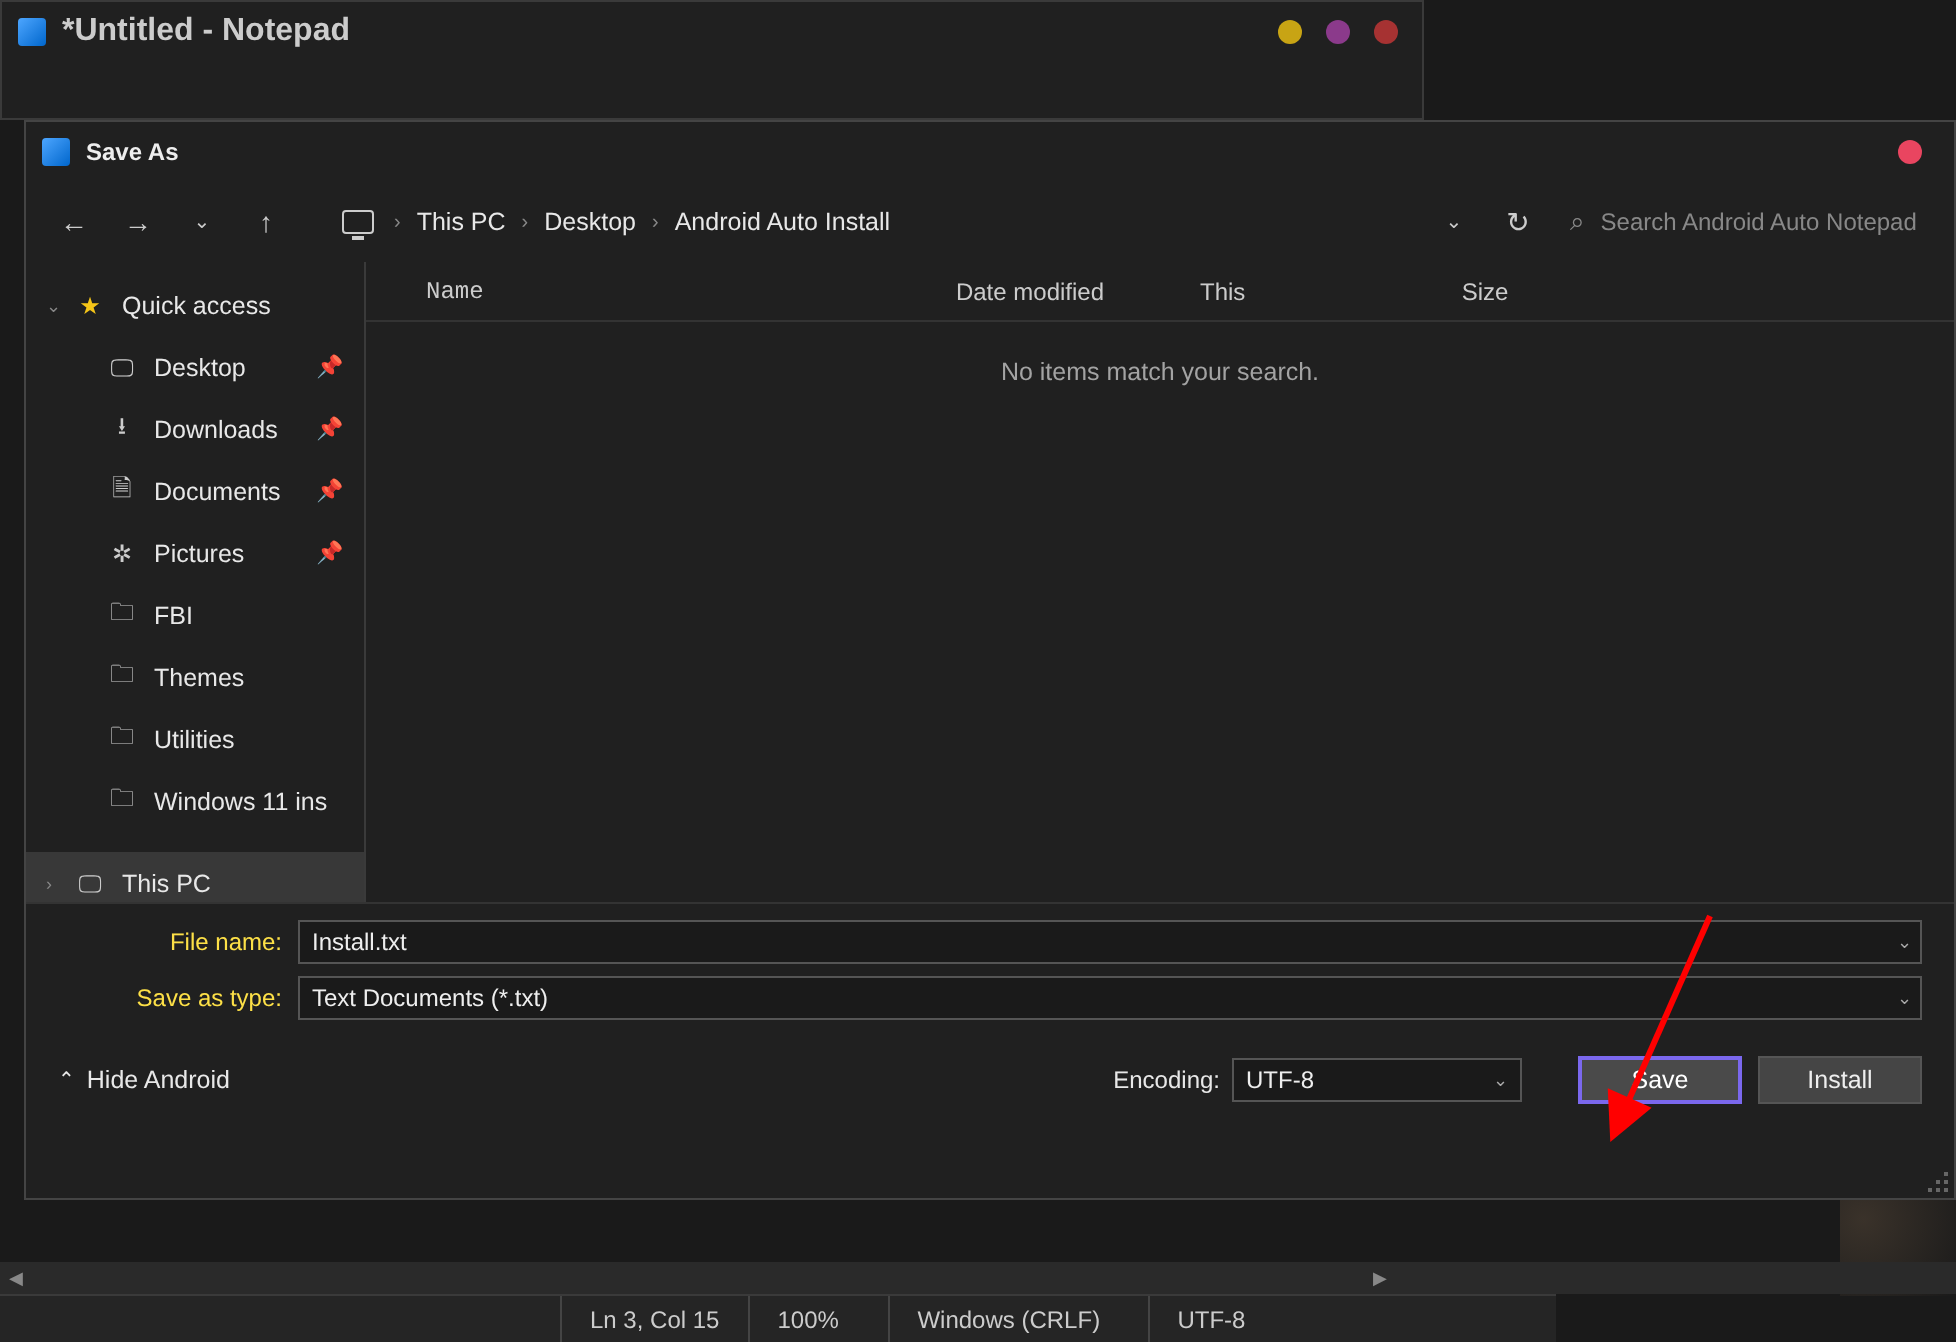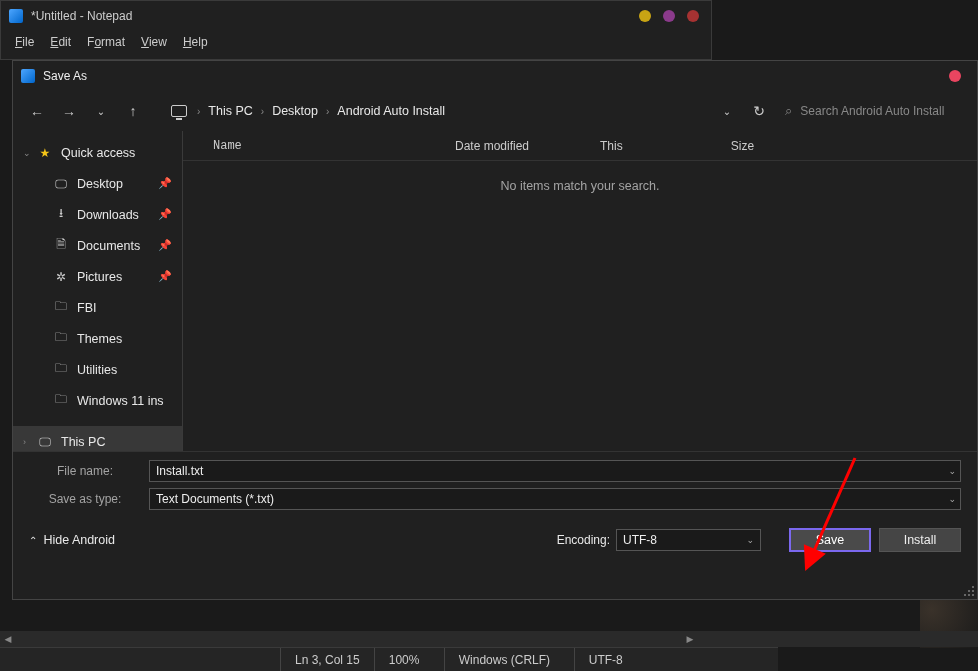--- a/index.html
+++ b/index.html
@@ -2,31 +2,31 @@
 <html><head>
 <meta charset="utf-8">
 <style>
 * { margin: 0; padding: 0; box-sizing: border-box; font-family: "Segoe UI", Arial, sans-serif; }
 body { background: #1a1a1a; width: 978px; height: 671px; overflow: hidden; position: relative; color: #ccc; }
 
 
 .notepad-window { position: absolute; top: 0; left: 0; width: 712px; height: 60px; background: #202020; border: 1px solid #3a3a3a; }
 .notepad-titlebar { display: flex; align-items: center; height: 30px; padding: 0 8px; background: #202020; }
 .np-icon { width: 14px; height: 14px; background: linear-gradient(135deg, #4da6ff, #0066cc); border-radius: 2px; margin-right: 8px; }
-.np-title { font-size: 12px; color: #ccc; flex: 1; }
+.np-title { font-size: 16px; color: #ccc; flex: 1; font-weight: bold; }
 .np-dots { display: flex; gap: 12px; margin-right: 4px; }
 .np-dot { width: 12px; height: 12px; border-radius: 50%; }
 .np-dot.y { background: #c8a414; } .np-dot.p { background: #8b3a8b; } .np-dot.r { background: #a63232; }
 .notepad-menu { display: flex; gap: 4px; padding: 2px 8px; font-size: 12px; }
 .notepad-menu span { padding: 2px 6px; cursor: default; }
 .notepad-menu span u { text-decoration: underline; }
 
 
 .save-dialog { position: absolute; top: 60px; left: 12px; width: 966px; height: 540px; background: #202020; border: 1px solid #444; }
-.sd-titlebar { display: flex; align-items: center; height: 30px; padding: 0 8px; }
+.sd-titlebar { display: flex; align-items: center; height: 30px; padding: 0 8px; font-weight: bold; }
 .sd-icon { width: 14px; height: 14px; background: linear-gradient(135deg,#4da6ff,#06c); border-radius: 2px; margin-right: 8px;}
 .sd-title { font-size: 12px; color: #eee; flex:1; }
 .sd-close-dot { width: 12px; height: 12px; border-radius: 50%; background: #e94560; margin-right: 8px;}
 
 .sd-toolbar { display: flex; align-items: center; height: 40px; padding: 0 10px; gap: 4px; }
 .nav-btn { width: 28px; height: 28px; display: flex; align-items: center; justify-content: center; color: #ccc; font-size: 14px; cursor: pointer; }
 .breadcrumb { display: flex; align-items: center; gap: 6px; margin-left: 20px; font-size: 12.5px; color: #e8e8e8; }
 .bc-sep { color: #888; font-size: 10px; margin: 0 2px;}
 .bc-monitor { width: 16px; height: 12px; border: 1.5px solid #ccc; border-radius: 2px; position: relative; margin-right: 2px;}
 .bc-monitor::after { content:''; position:absolute; bottom:-4px; left:4px; width:6px; height:2px; background:#ccc;}
@@ -42,26 +42,26 @@
 .sb-item.sub { padding-left: 40px; }
 .sb-item .icn { width: 16px; display: inline-flex; justify-content: center; margin-right: 8px; font-size: 12px; color: #ccc;}
 .sb-item .star { color: #f5c518; }
 .sb-item .pin { position: absolute; right: 10px; color: #888; font-size: 11px;}
 .sb-divider { height: 10px; }
 .sb-item.thispc { background: #383838; }
 
 .file-area { flex: 1; display: flex; flex-direction: column; }
 .fa-header { display: flex; height: 30px; align-items: center; font-size: 12px; color: #ccc; border-bottom: 1px solid #333; }
 .fa-col { padding: 0 12px; border-right: 1px solid transparent; }
-.fa-col.name { width: 260px; padding-left: 30px; font-family: Liberation Mono, monospace;} .fa-col.date { width: 145px; } .fa-col.type { width: 115px; } .fa-col.size { width: 80px; text-align: center; }
+.fa-col.name { width: 260px; padding-left: 30px; font-family: Liberation Mono, monospace;} .fa-col.date { width: 145px; text-align: center; } .fa-col.type { width: 115px; } .fa-col.size { width: 80px; text-align: center; }
 .fa-empty { flex: 1; display: flex; justify-content: center; padding-top: 18px; font-size: 12.5px; color: #a3a3a3; }
 
 .sd-bottom { padding: 8px 16px 12px 16px; border-top: 1px solid #333;}
 .field-row { display: flex; align-items: center; margin-bottom: 6px; }
-.field-label { width: 120px; text-align: center; font-size: 12px; color: #a3a3a3; padding-right: 8px;}
+.field-label { width: 120px; text-align: right; font-size: 12px; color: #fde047; padding-right: 8px;}
 .field-input { flex: 1; height: 22px; background: #1a1a1a; border: 1px solid #555; color: #eee; font-size: 12px; padding: 0 6px; display: flex; align-items: center; position: relative;}
 .field-input .dd { position: absolute; right: 4px; font-size: 9px; color: #aaa;}
 .sd-footer { display: flex; align-items: center; margin-top: 18px; }
 .hide-folders { display: flex; align-items: center; font-size: 12.5px; color: #e8e8e8; cursor: pointer; gap: 6px;}
 .footer-spacer { flex: 1; }
 .enc-label { font-size: 12px; color: #e8e8e8; margin-right: 6px;}
 .enc-select { width: 145px; height: 22px; background: #1a1a1a; border: 1px solid #555; color: #eee; font-size: 12px; padding: 0 6px; display: flex; align-items: center; position: relative; margin-right: 20px;}
 .enc-select .dd { position: absolute; right: 6px; font-size: 9px; color: #aaa;}
 .btn { width: 82px; height: 24px; font-size: 12.5px; display: flex; align-items: center; justify-content: center; cursor: pointer; margin-left: 8px;}
 .btn.save { background: #4a4a4a; border: 2px solid #7b68ee; color: #fff;}
@@ -91,27 +91,20 @@
 
 <div class="notepad-window">
   <div class="notepad-titlebar">
     <div class="np-icon"></div>
     <div class="np-title">*Untitled - Notepad</div>
     <div class="np-dots">
       <div class="np-dot y"></div>
       <div class="np-dot p"></div>
       <div class="np-dot r"></div>
     </div>
-  </div>
-  <div class="notepad-menu">
-    <span><u>F</u>ile</span>
-    <span><u>E</u>dit</span>
-    <span>F<u>o</u>rmat</span>
-    <span><u>V</u>iew</span>
-    <span><u>H</u>elp</span>
   </div>
 </div>
 
 <div class="save-dialog">
   <div class="sd-titlebar">
     <div class="sd-icon"></div>
     <div class="sd-title">Save As</div>
     <div class="sd-close-dot"></div>
   </div>
 
@@ -127,21 +120,21 @@
       <span class="bc-sep">›</span>
       <span>Desktop</span>
       <span class="bc-sep">›</span>
       <span>Android Auto Install</span>
     </div>
     <div class="toolbar-spacer"></div>
     <div class="nav-btn" style="font-size:10px;">⌄</div>
     <div class="nav-btn">↻</div>
     <div class="search-box">
       <span class="search-icon">⌕</span>
-      <span>Search Android Auto Install</span>
+      <span>Search Android Auto Notepad</span>
     </div>
   </div>
 
   <div class="sd-body">
     <div class="sidebar" style="position:relative;">
       <div class="sb-item qa">
         <span class="chev">⌄</span>
         <span class="icn star">★</span>
         <span>Quick access</span>
       </div>

